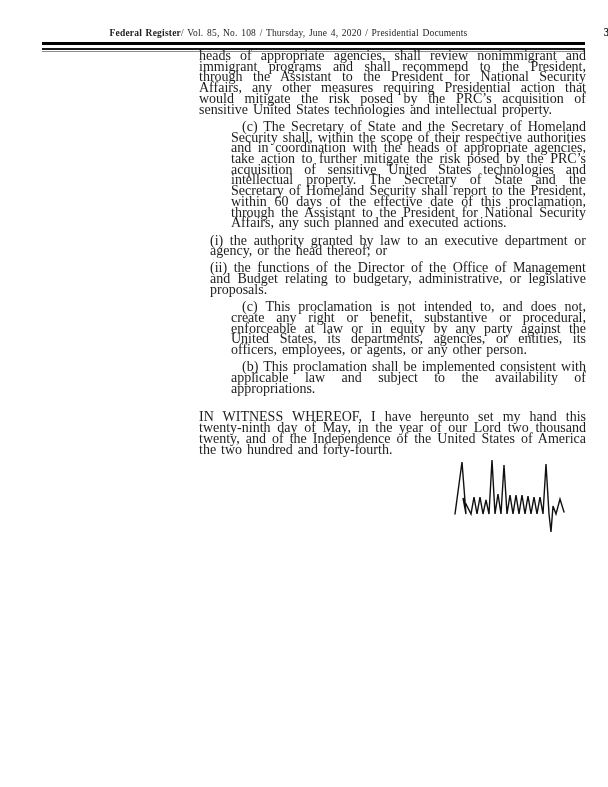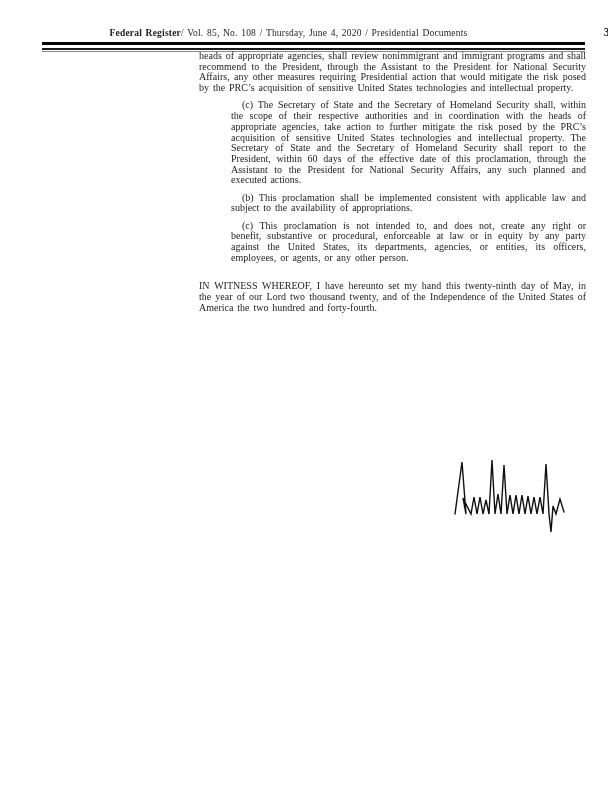--- a/index.html
+++ b/index.html
@@ -47,21 +47,21 @@
   .rule-thick { height: 3px;   background: #000000; margin-top: 2px; }
   .rule-thin  { height: 1.5px; background: #1a1a1a; margin-top: 3px; }
   .rule-gray  { height: 1.2px; background: #8c8c8c; margin-top: 1.5px; }
 
   
   .body-col {
     position: absolute;
     left: 199px;
     top: 51px;
     width: 387px;
-    font-size: 10px;
+    font-size: 14px;
     line-height: 10.72px;
     text-align: justify;
     word-spacing: 1.4px;
     color: #1c1c1c;
   }
   .body-col p { margin: 0 0 6.5px 0; }
   p.indent { text-indent: 11px; margin-left: 32px; }
   p.sub    { margin-left: 11px; }
   p.witness { margin-top: 18px; }
   .sec-label { font-weight: bold; }
@@ -101,22 +101,24 @@
       <span class="page-number">34355</span>
     </div>
     <div class="rule-thick"></div>
     <div class="rule-thin"></div>
     <div class="rule-gray"></div>
   </div>
 
   <div class="body-col">
     <p>heads of appropriate agencies, shall review nonimmigrant and immigrant programs and shall recommend to the President, through the Assistant to the President for National Security Affairs, any other measures requiring Presidential action that would mitigate the risk posed by the PRC’s acquisition of sensitive United States technologies and intellectual property.</p>
     <p class="indent">(c) The Secretary of State and the Secretary of Homeland Security shall, within the scope of their respective authorities and in coordination with the heads of appropriate agencies, take action to further mitigate the risk posed by the PRC’s acquisition of sensitive United States technologies and intellectual property. The Secretary of State and the Secretary of Homeland Security shall report to the President, within 60 days of the effective date of this proclamation, through the Assistant to the President for National Security Affairs, any such planned and executed actions.</p>
+    <p class="sub">(i) the authority granted by law to an executive department or agency, or the head thereof; or</p>
+    <p class="sub">(ii) the functions of the Director of the Office of Management and Budget relating to budgetary, administrative, or legislative proposals.</p>
+    <p class="indent">(c) This proclamation is not intended to, and does not, create any right or benefit, substantive or procedural, enforceable at law or in equity by any party against the United States, its departments, agencies, or entities, its officers, employees, or agents, or any other person.</p>
     <p class="indent">(b) This proclamation shall be implemented consistent with applicable law and subject to the availability of appropriations.</p>
-    <p class="indent">(c) This proclamation is not intended to, and does not, create any right or benefit, substantive or procedural, enforceable at law or in equity by any party against the United States, its departments, agencies, or entities, its officers, employees, or agents, or any other person.</p>
     <p class="witness">IN WITNESS WHEREOF, I have hereunto set my hand this twenty-ninth day of May, in the year of our Lord two thousand twenty, and of the Independence of the United States of America the two hundred and forty-fourth.</p>
   </div>
 
   <div class="signature">
     <svg viewBox="0 0 122 92" xmlns="http://www.w3.org/2000/svg">
       <path d="M5,62 L12,10 L16,62 L13,46 L21,62 L24,45 L27,62 L30,45 L33,62 L36,48 L39,62
                L42,8 L45,62 L48,42 L51,62 L54,13 L57,62
                L60,43 L63,62 L66,43 L69,62 L72,43 L75,62 L78,44 L81,62 L84,45 L87,62 L90,45 L93,62
                L96,12 L99,62 L101,80 L103,54 L106,62 L110,47 L114,60" fill="none" stroke="#101010" stroke-width="1.4" stroke-linejoin="miter" stroke-linecap="round"></path>
     </svg>

